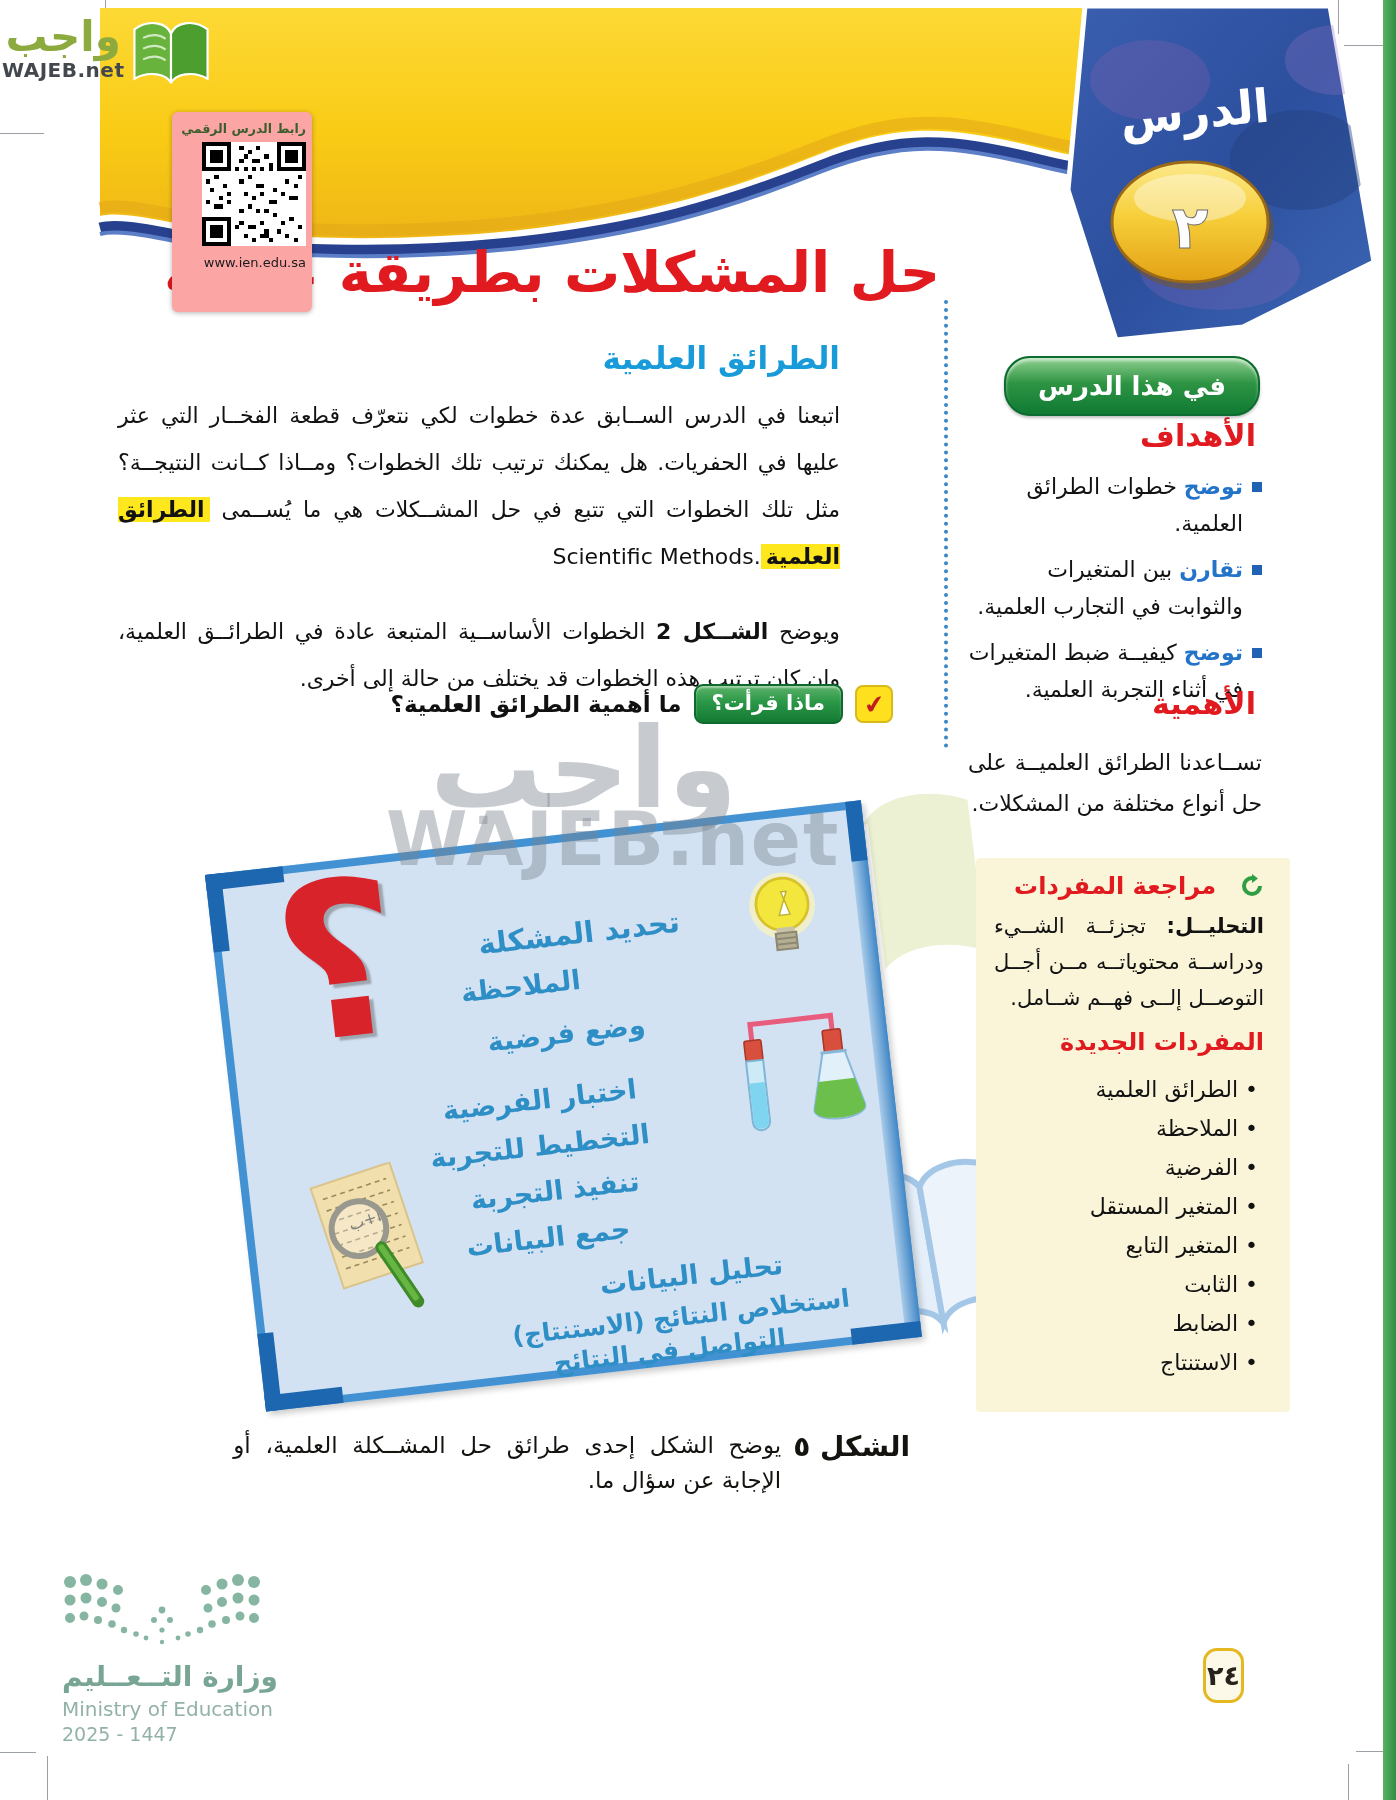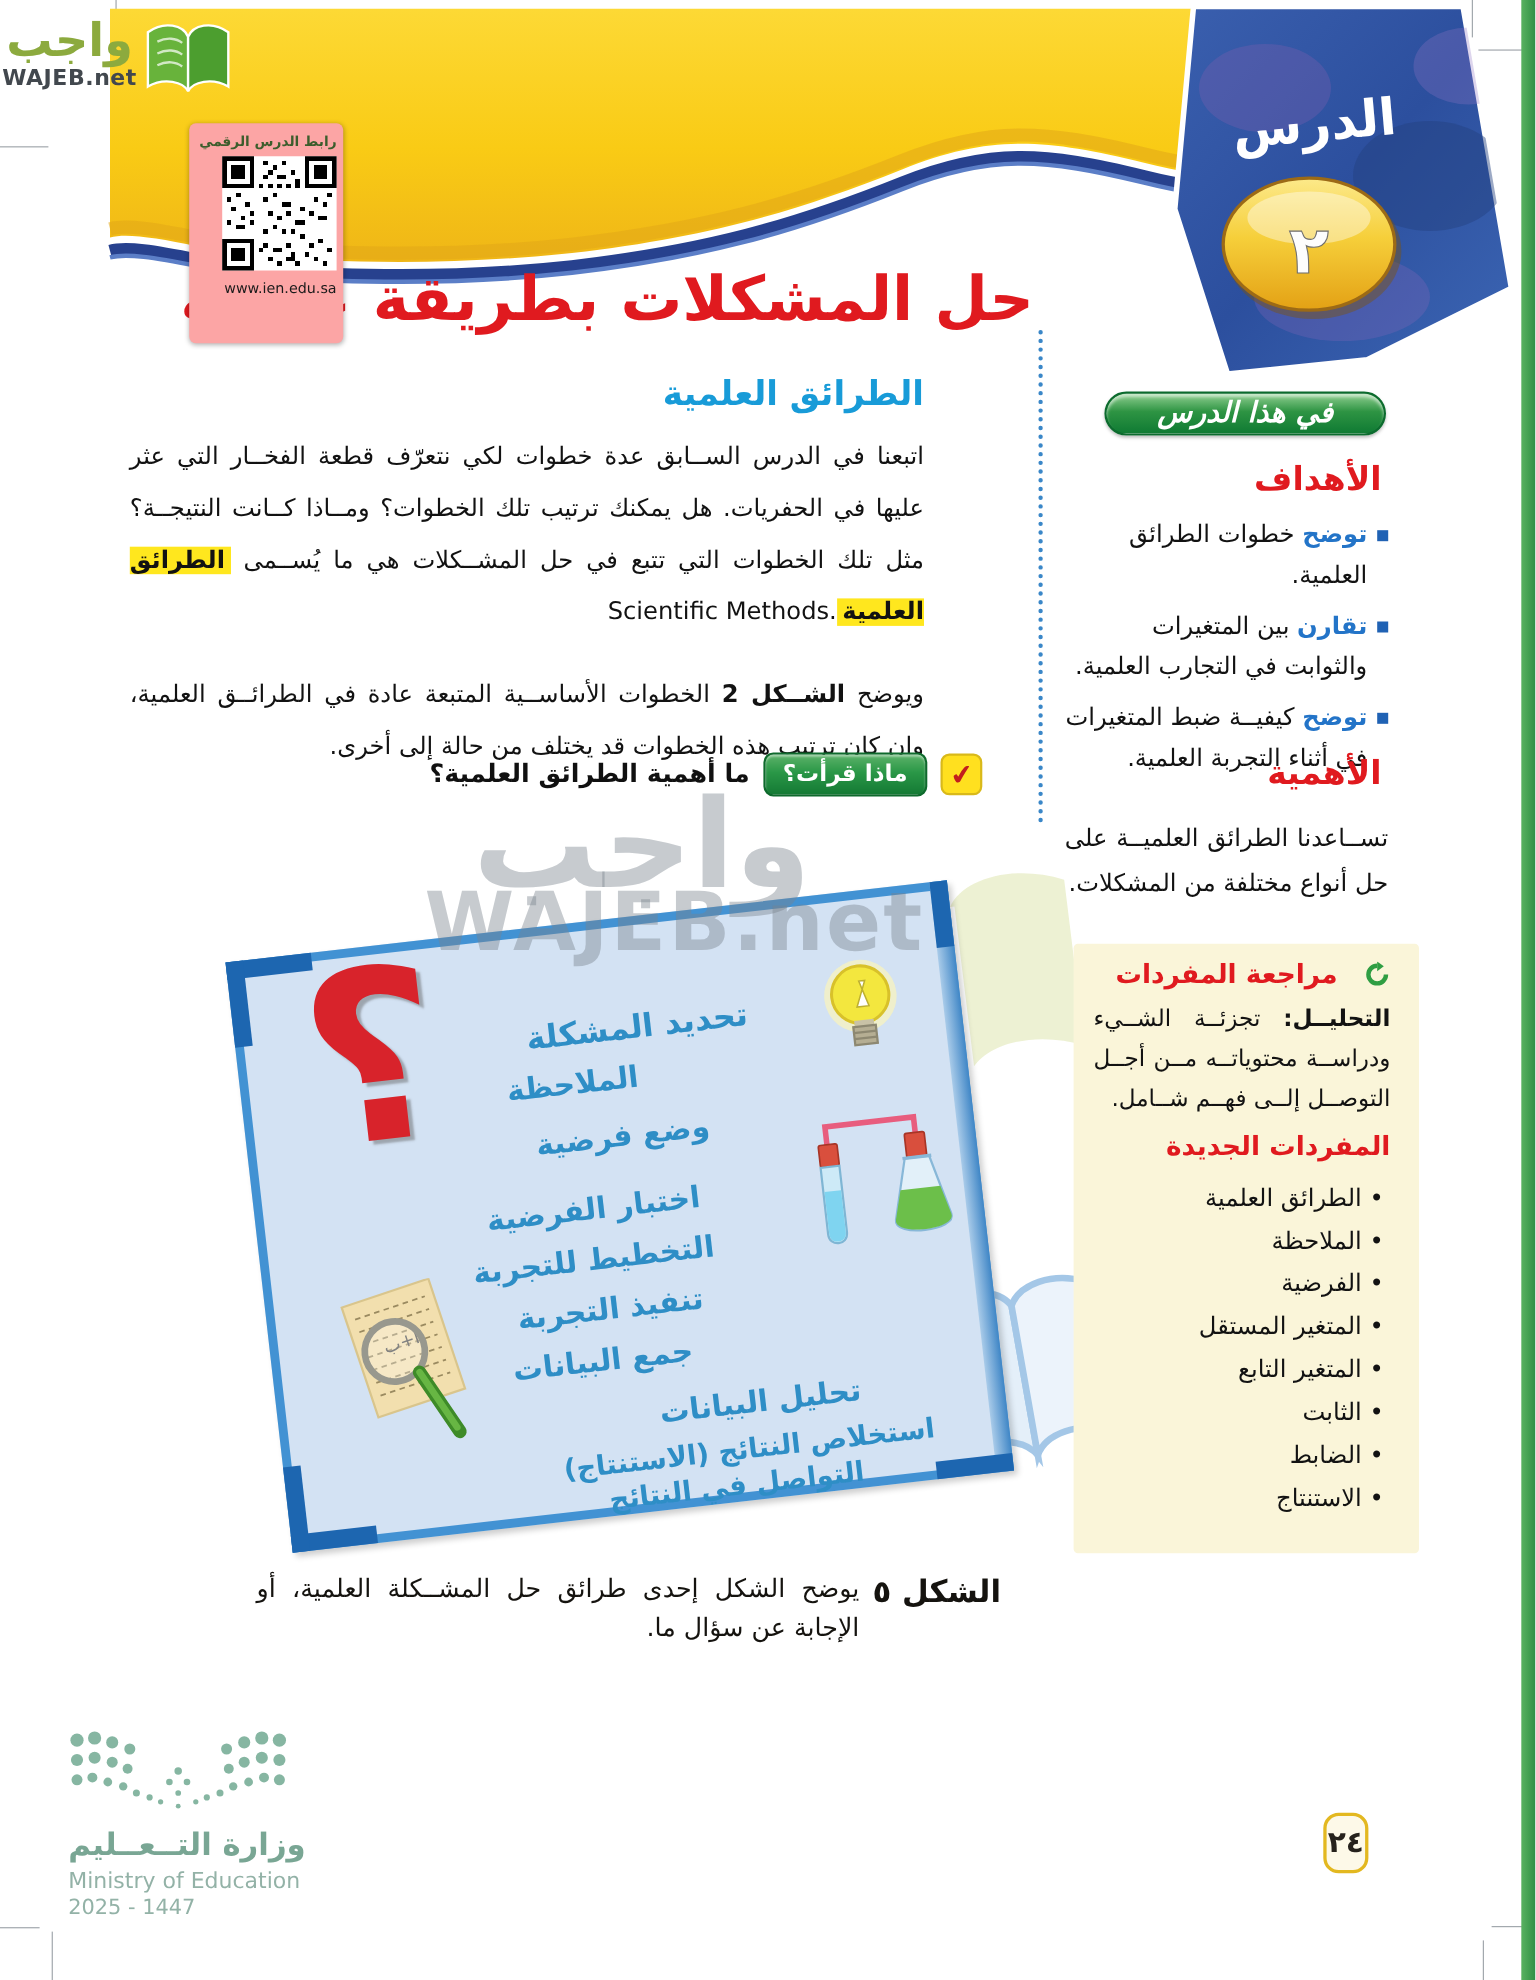--- a/index.html
+++ b/index.html
@@ -39,24 +39,24 @@
   .reading-check{position:absolute;right:503px;top:684px;display:flex;align-items:center;gap:12px;z-index:6;}
   .rc-chip{width:38px;height:38px;background:#ffe01f;border:2px solid #d9b91a;border-radius:8px;
     display:flex;align-items:center;justify-content:center;}
   .rc-check{color:#c21d1d;font-size:25px;font-weight:bold;transform:rotate(-8deg);line-height:1;}
   .rc-pill{background:linear-gradient(180deg,#5cb269,#2a9747 45%,#147a34);border:2px solid #0e6a2c;border-radius:9px;
     padding:5px 16px 7px;color:#fff;font-size:21px;font-weight:bold;box-shadow:inset 0 2px 2px rgba(255,255,255,.45);white-space:nowrap;}
   .rc-question{font-size:23px;font-weight:bold;color:#101010;white-space:nowrap;}
 
   
   .divider{position:absolute;right:448px;top:300px;height:448px;border-left:4px dotted #3a87c8;z-index:2;}
-  .lesson-pill{position:absolute;right:136px;top:356px;width:256px;height:40px;border-radius:26px;
+  .lesson-pill{position:absolute;right:136px;top:356px;width:256px;height:60px;border-radius:26px;
     background:linear-gradient(180deg,#8fcf90,#2e9443 45%,#0f7a33);border:2px solid #0c6b2e;
     box-shadow:inset 0 3px 3px rgba(255,255,255,.55),0 2px 3px rgba(0,0,0,.25);
-    display:flex;align-items:center;justify-content:center;color:#fff;font-size:26px;font-weight:bold;z-index:5;font-style:italic;}
+    display:flex;align-items:center;justify-content:center;color:#fff;font-size:26px;font-weight:bold;z-index:5;}
   .side-heading{position:absolute;right:140px;font-size:30px;font-weight:bold;color:#e01a1f;white-space:nowrap;}
   .objectives{position:absolute;right:134px;top:468px;width:294px;}
   .objective{display:flex;gap:9px;margin-bottom:9px;}
   .obj-sq{flex:0 0 10px;width:10px;height:10px;background:#2062b4;margin-top:14px;}
   .obj-text{font-size:22px;line-height:37px;color:#121212;text-align:right;}
   .obj-lead{color:#2374c8;font-weight:bold;}
   .imp-text{position:absolute;right:134px;top:742px;width:294px;font-size:22px;line-height:41px;color:#121212;text-align:justify;}
 
   .vocab-box{position:absolute;right:106px;top:858px;width:314px;height:554px;background:#faf5d9;border-radius:4px;
     padding:14px 26px 10px 18px;z-index:8;}

